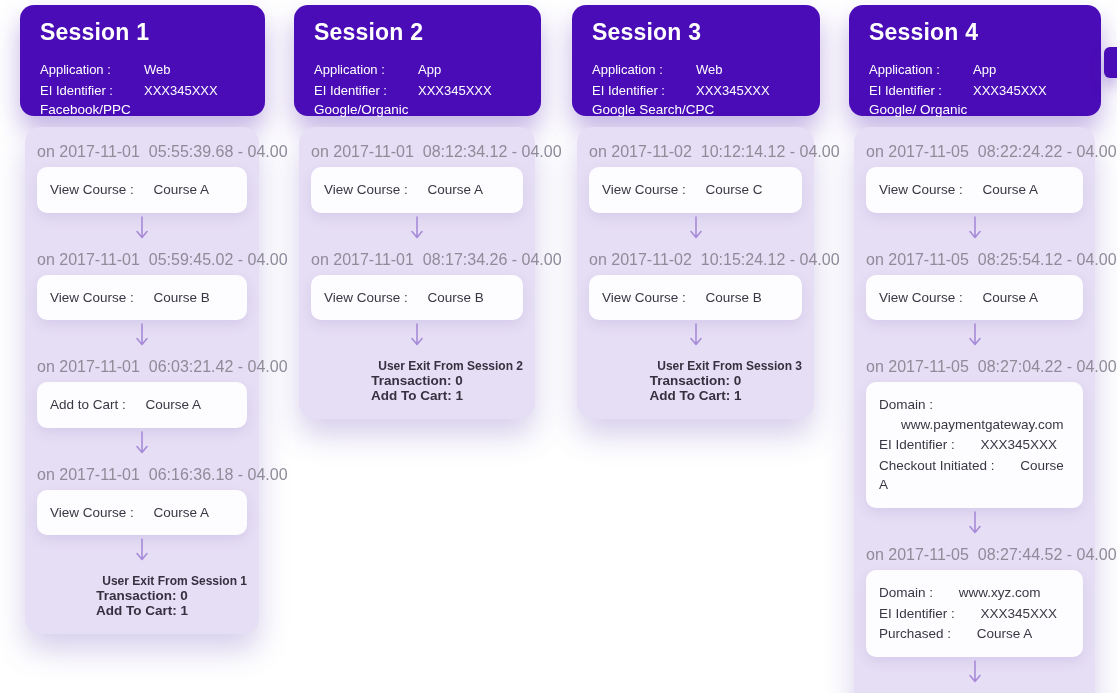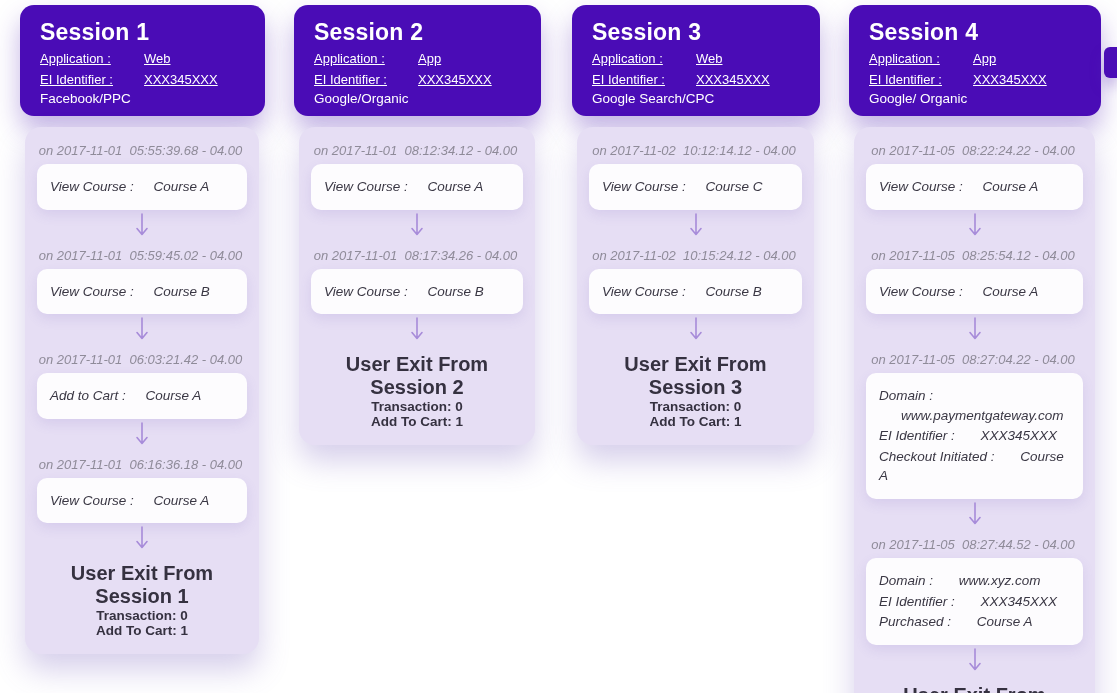--- a/index.html
+++ b/index.html
@@ -9,48 +9,48 @@
     font-family:"Liberation Sans","DejaVu Sans",sans-serif;
     color:#3A3744;
   }
   .column{position:absolute;top:5px;}
   .session-header{
     box-sizing:border-box;height:111px;
     background:#4A0CB6;border-radius:14px;color:#ffffff;
     padding:12px 20px 10px;
     box-shadow:0 14px 26px rgba(86,40,180,0.35);
   }
-  .session-title{font-size:23px;font-weight:700;letter-spacing:.2px;margin:2px 0 4px;}
-  .header-row{display:flex;font-size:13px;font-weight:500;margin:1px 0 3px;line-height:1.35;text-decoration:underline;}
+  .session-title{font-size:23px;font-weight:700;letter-spacing:.2px;margin:2px 0 15px;}
+  .header-row{display:flex;font-size:13px;font-weight:500;margin:1px 0 3px;line-height:1.35;}
   .header-label{min-width:88px;}
   .header-value{margin-left:16px;}
   .header-source{font-size:13.5px;font-weight:500;margin-top:0;}
   .session-body{
     box-sizing:border-box;
     background:#E6DEF4;border-radius:16px;
     margin:11px 6px 0 5px;
     padding:8px 12px 16px;
     box-shadow:0 16px 30px rgba(120,95,190,0.30);
   }
   .event-ts{
-    text-align:center;font-style:italic;font-size:13px;color:#8F8B99;
+    text-align:center;font-size:16px;color:#8F8B99;
     margin:8px 3px 6px 0;white-space:pre;
   }
   .event-box{
     background:#FDFCFE;border-radius:10px;
     padding:12px 13px;
     box-shadow:0 5px 12px rgba(120,100,190,0.14);
-    font-size:13.5px;color:#3A3744;line-height:1.45;font-style:italic;
+    font-size:13.5px;color:#3A3744;line-height:1.45;
   }
   .event-row{margin:1px 0;}
   .event-label{font-weight:400;}
   .event-value{margin-left:16px;overflow-wrap:anywhere;}
   .event-box.multi .event-value{margin-left:22px;}
   .arrow{display:flex;justify-content:center;height:27px;margin-top:3px;}
-  .exit-title{text-align:center;font-size:20px;font-weight:700;color:#353140;margin-top:9px;}
+  .exit-title{text-align:right;font-size:12px;font-weight:700;color:#353140;margin-top:9px;}
   .stat-line{text-align:center;font-size:13.5px;font-weight:600;color:#353140;}
   .partial-card{
     position:absolute;right:0;top:47px;width:13px;height:31px;
     background:#4A0CB6;border-radius:6px 0 0 6px;
     box-shadow:0 8px 14px rgba(86,40,180,0.35);
   }
 </style>
 </head>
 <body>
 

